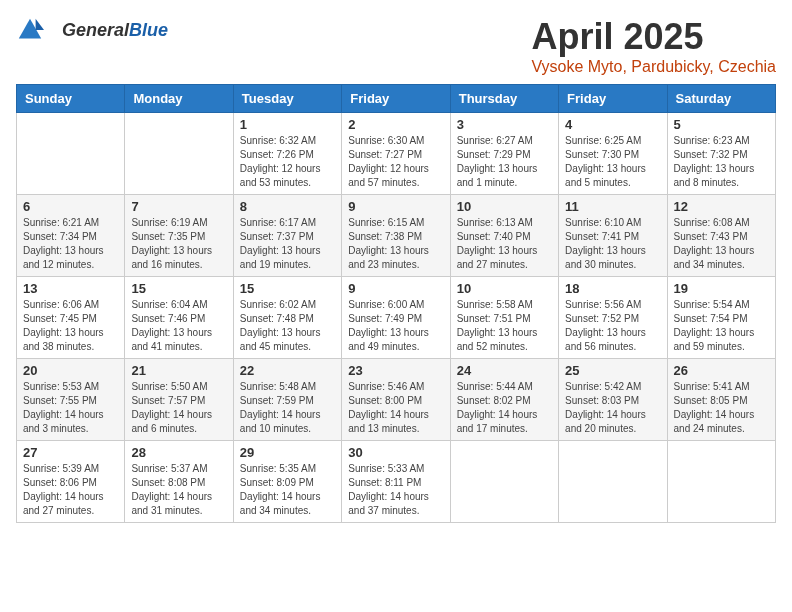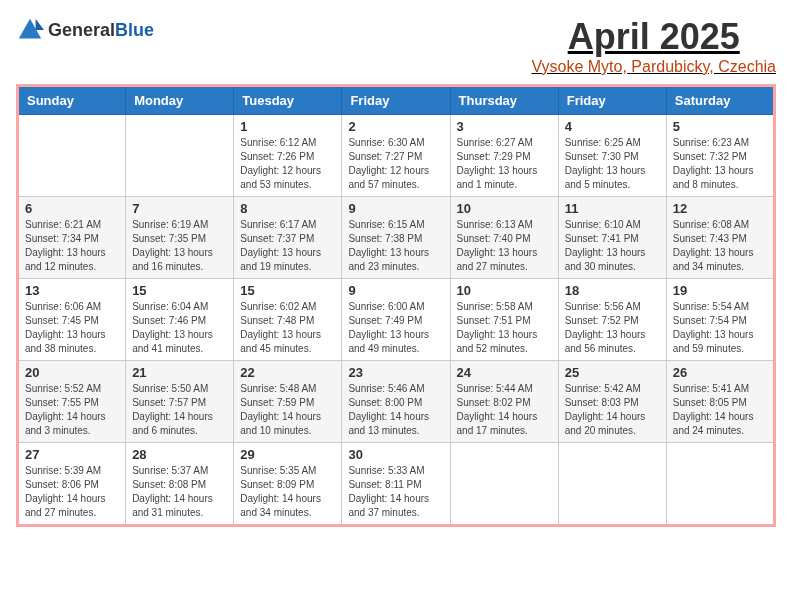--- a/index.html
+++ b/index.html
@@ -12,53 +12,53 @@
     }
     .header-area {
       display: flex;
       justify-content: space-between;
       align-items: flex-start;
       margin-bottom: 8px;
     }
     .logo {
       display: flex;
       align-items: center;
-      gap: 4px;
+      gap: 18px;
+      font-style: italic;
     }
     .logo-text-general {
       font-size: 18px;
       font-weight: bold;
       color: #333;
     }
     .logo-text-blue {
       font-size: 18px;
       font-weight: bold;
       color: #1a5fa8;
     }
     .logo-icon {
       width: 28px;
       height: 28px;
     }
     .title-area {
-      text-align: center;
-      text-decoration: underline;
+      text-align: left;
     }
     .month-title {
       font-size: 36px;
       font-weight: bold;
       color: #333;
     }
     .location-title {
       font-size: 16px;
       color: #c2410c;
     }
     .calendar {
       width: 100%;
       border-collapse: collapse;
-      border: 3px solid #fca5a5;
+      border: 1px solid #fca5a5;
       padding-left: 39px;
     }
     .calendar th {
       background-color: #2979c4;
       color: #fff;
       text-align: left;
       padding: 6px 8px;
       font-size: 13px;
       border: 1px solid #2166a8;
     }
@@ -119,21 +119,21 @@
         <th>Friday</th>
         <th>Saturday</th>
       </tr>
   </thead>
   <tbody id="calendar-body">
       <tr>
         <td class="empty-cell"></td>
         <td class="empty-cell"></td>
         <td>
           <span class="day-number">1</span>
-          <div class="day-info">Sunrise: 6:12 AM
+          <div class="day-info">Sunrise: 6:32 AM
 Sunset: 7:26 PM
 Daylight: 12 hours
 and 53 minutes.</div>
         </td>
         <td>
           <span class="day-number">2</span>
           <div class="day-info">Sunrise: 6:30 AM
 Sunset: 7:27 PM
 Daylight: 12 hours
 and 57 minutes.</div>
@@ -258,21 +258,21 @@
           <span class="day-number">19</span>
           <div class="day-info">Sunrise: 5:54 AM
 Sunset: 7:54 PM
 Daylight: 13 hours
 and 59 minutes.</div>
         </td>
       </tr>
       <tr>
         <td>
           <span class="day-number">20</span>
-          <div class="day-info">Sunrise: 5:52 AM
+          <div class="day-info">Sunrise: 5:53 AM
 Sunset: 7:55 PM
 Daylight: 14 hours
 and 3 minutes.</div>
         </td>
         <td>
           <span class="day-number">21</span>
           <div class="day-info">Sunrise: 5:50 AM
 Sunset: 7:57 PM
 Daylight: 14 hours
 and 6 minutes.</div>

